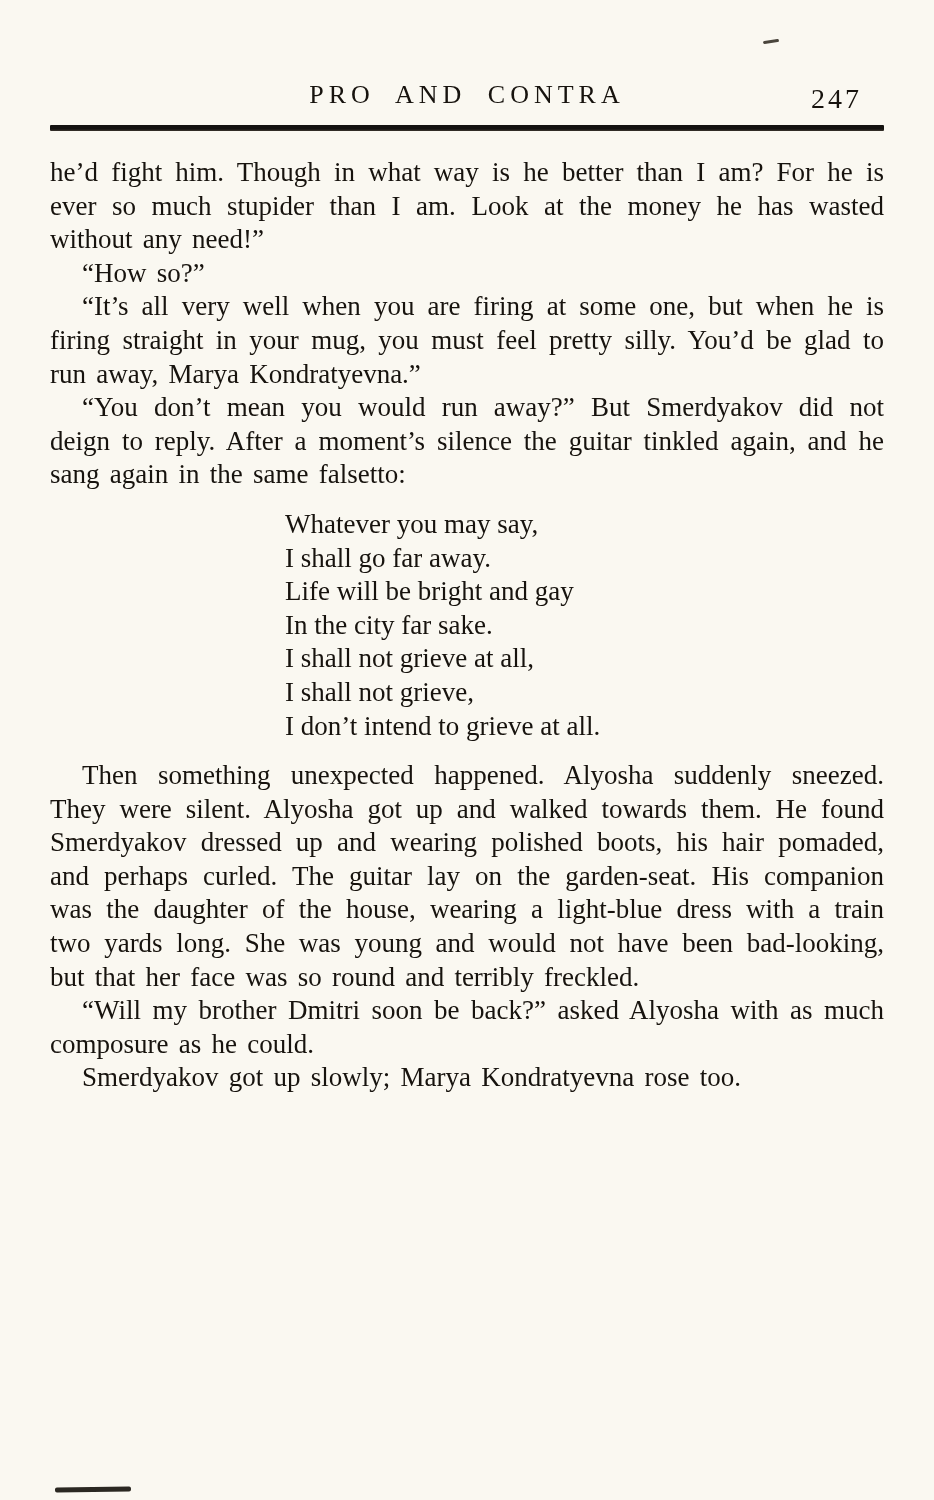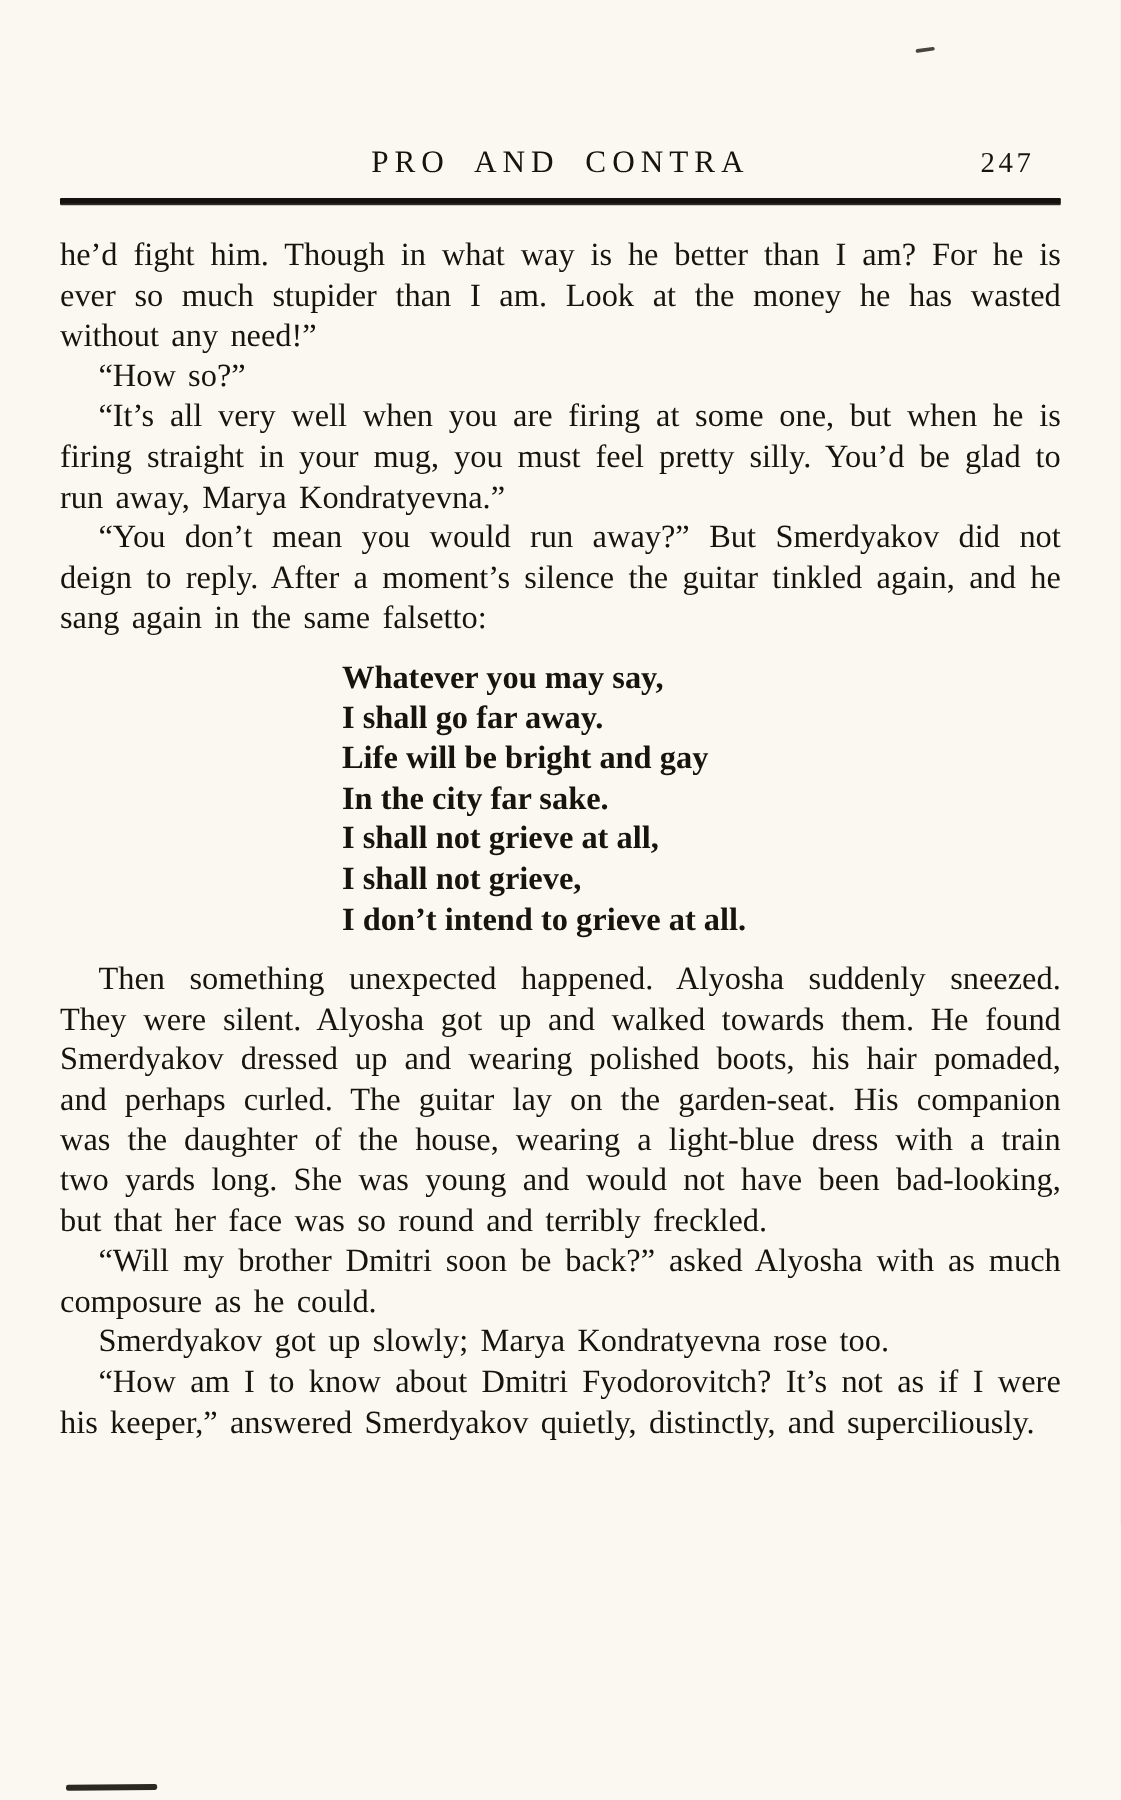--- a/index.html
+++ b/index.html
@@ -13,42 +13,42 @@
     overflow: hidden;
   }
   .page {
     position: relative;
     width: 934px;
     height: 1500px;
     box-sizing: border-box;
     background: #faf8f1;
     color: #17130e;
     font-family: "Liberation Serif", "DejaVu Serif", serif;
-    padding: 120px 50px 0 50px;
+    padding: 80px 50px 0 50px;
     -webkit-font-smoothing: antialiased;
   }
   .page-header {
     position: relative;
     height: 36px;
   }
   .running-title {
     position: absolute;
     left: 0;
     right: 0;
     text-align: center;
     font-size: 26px;
     letter-spacing: 5px;
     word-spacing: 10px;
     color: #17130e;
   }
   .page-number {
     position: absolute;
     right: 22px;
     top: 3px;
-    font-size: 24px;
+    font-size: 28px;
     letter-spacing: 3px;
   }
   .header-rule {
     height: 6px;
     margin-top: 9px;
     background: linear-gradient(to bottom, #141210 0%, #141210 65%, #3a352e 100%);
     border-radius: 1px;
   }
   .text-block {
     margin-top: 25px;
@@ -60,21 +60,20 @@
   .text-block p {
     margin: 0;
   }
   p.indent {
     text-indent: 32px;
   }
   .verse {
     margin: 16px 0 16px 235px;
     text-align: left;
     word-spacing: normal;
-    font-weight: bold;
   }
   .verse p {
     text-indent: 0;
   }
   .scan-artifact-bottom {
     position: absolute;
     left: 55px;
     bottom: 8px;
     width: 76px;
     height: 5px;
@@ -120,19 +119,18 @@
       <p>Life will be bright and gay</p>
       <p>In the city far sake.</p>
       <p>I shall not grieve at all,</p>
       <p>I shall not grieve,</p>
       <p>I don’t intend to grieve at all.</p>
     </div>
 
     <p class="indent">Then something unexpected happened.  Alyosha suddenly sneezed.  They were silent.  Alyosha got up and walked towards them.  He found Smerdyakov dressed up and wearing polished boots, his hair pomaded, and perhaps curled.  The guitar lay on the garden-seat.  His companion was the daughter of the house, wearing a light-blue dress with a train two yards long.  She was young and would not have been bad-looking, but that her face was so round and terribly freckled.</p>
     <p class="indent">“Will my brother Dmitri soon be back?” asked Alyosha with as much composure as he could.</p>
     <p class="indent">Smerdyakov got up slowly; Marya Kondratyevna rose too.</p>
-    <p class="indent">“How am I to know about Dmitri Fyodorovitch?  It’s not as if I were his keeper,” answered Smerdyakov quietly, distinctly, and superciliously.</p>
 
   </main>
 
   <div class="scan-artifact-bottom"></div>
 
 </div>
 
 </body></html>

